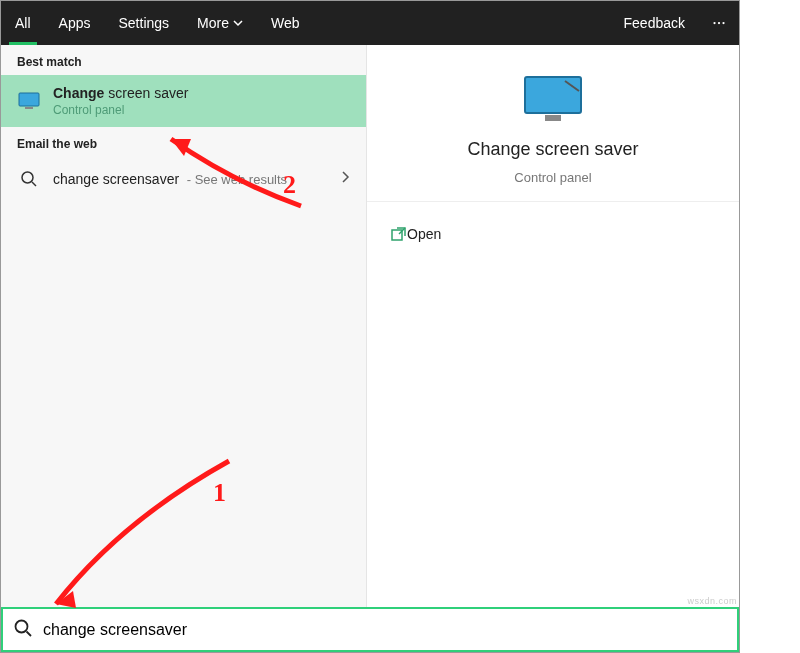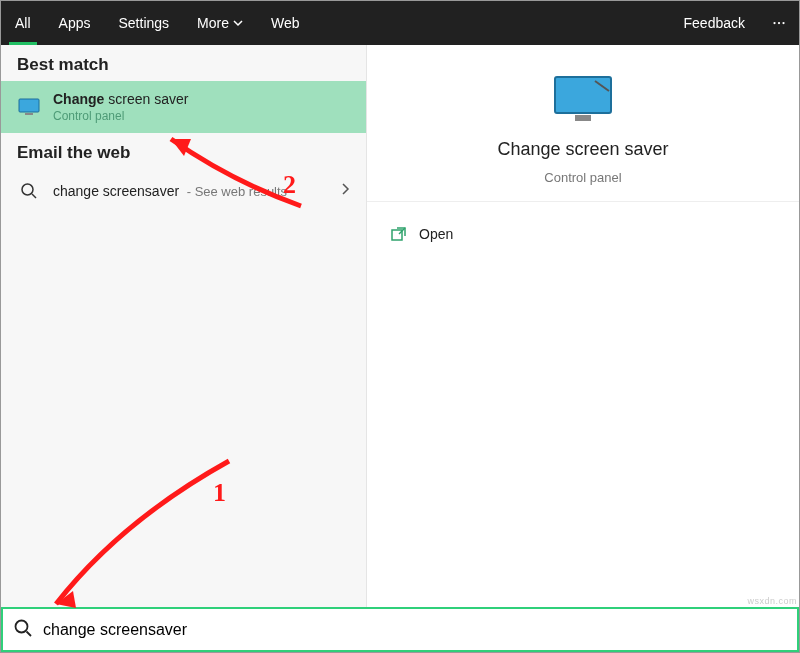--- a/index.html
+++ b/index.html
@@ -1,47 +1,47 @@
 <!DOCTYPE html>
 <html><head>
 <meta charset="utf-8">
 <style>
   * { box-sizing: border-box; margin: 0; padding: 0; }
   html, body { width: 800px; height: 653px; font-family: "Segoe UI", Arial, sans-serif; background: #fff; overflow: hidden; }
-  .window { width: 800px; height: 653px; position: relative; border: 1px solid #999; }
+  .window { width: 740px; height: 653px; position: relative; border: 1px solid #999; }
 
   
   .tabbar { height: 44px; background: #212121; display: flex; align-items: center; color: #fff; font-size: 14px; }
   .tabbar .tab { padding: 0 14px; height: 44px; display: flex; align-items: center; cursor: pointer; position: relative; }
   .tabbar .tab.active::after { content: ""; position: absolute; bottom: 0; left: 8px; right: 8px; height: 3px; background: #22c064; }
   .tabbar .tab.more svg { margin-left: 4px; }
   .tabbar .spacer { flex: 1; }
   .tabbar .icononly { width: 40px; justify-content: center; }
 
   
   .body { height: calc(653px - 44px - 45px); display: flex; background: #fafafa; }
   .left { width: 365px; background: #f7f7f7; display: flex; flex-direction: column; }
   .right { flex: 1; background: #fff; border-left: 1px solid #e5e5e5; display: flex; flex-direction: column; }
 
-  .section-label { font-size: 17px; font-weight: 600; color: #222; padding: 10px 16px 6px; }
+  .section-label { font-size: 12px; font-weight: 600; color: #222; padding: 10px 16px 6px; }
   .result { display: flex; align-items: center; padding: 10px 16px; gap: 12px; cursor: pointer; }
   .result.highlight { background: #9fe0bd; }
   .result .icon { width: 24px; height: 24px; display: flex; align-items: center; justify-content: center; flex: none; }
   .result .text { display: flex; flex-direction: column; gap: 2px; }
   .result .title { font-size: 14px; color: #222; }
   .result .title strong { font-weight: 600; }
   .result .sub { font-size: 12px; color: #4e9b77; }
   .result .suffix { font-size: 13px; color: #777; margin-left: 4px; }
   .result .chev { margin-left: auto; color: #555; }
 
   .right .hero { padding: 28px 0 16px; display: flex; flex-direction: column; align-items: center; gap: 10px; border-bottom: 1px solid #eee; }
   .right .hero .big-title { font-size: 18px; color: #222; }
   .right .hero .big-sub { font-size: 13px; color: #777; }
   .right .actions { padding: 16px 24px; }
-  .right .action { display: flex; align-items: center; gap: 12px; font-size: 14px; color: #222; padding: 8px 0; cursor: pointer; }
+  .right .action { display: flex; align-items: center; font-size: 14px; color: #222; padding: 8px 0; cursor: pointer; }
   .right .action svg { color: #2fa36c; }
 
   
   .searchbar { position: absolute; bottom: 0; left: 0; right: 0; height: 45px; border: 2px solid #2fd07a; display: flex; align-items: center; padding: 0 10px; gap: 10px; background: #fff; }
   .searchbar input { border: none; outline: none; font-size: 16px; width: 100%; }
   .searchbar .mag { color: #333; }
 
   
   .anno { position: absolute; inset: 0; pointer-events: none; }
   .anno text { font-family: "Comic Sans MS", cursive; fill: #ff1a1a; font-size: 26px; font-weight: 600; }

